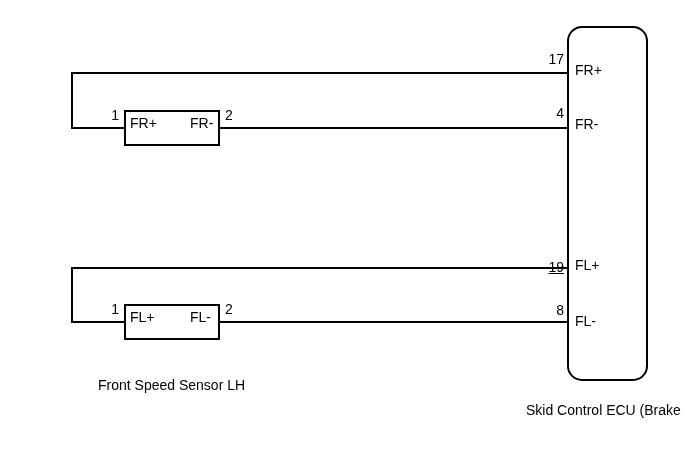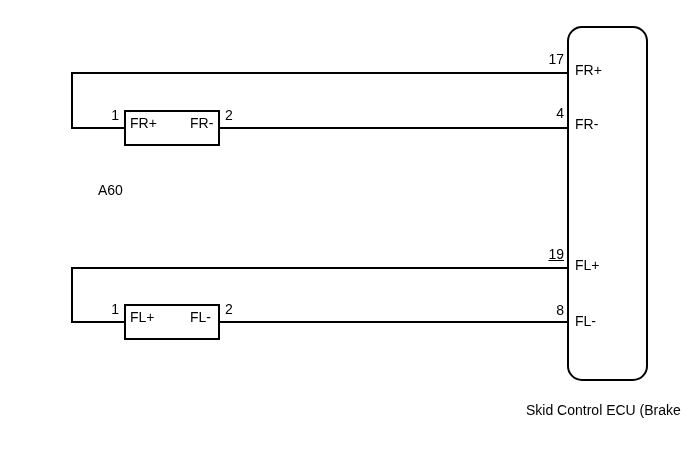--- a/index.html
+++ b/index.html
@@ -67,33 +67,33 @@
 
   <div class="comp-box" style="left:124px; top:110px; width:96px; height:36px;"></div>
   <div class="comp-box" style="left:124px; top:304px; width:96px; height:36px;"></div>
   <div class="comp-box ecu-box" style="left:567px; top:26px; width:81px; height:355px;"></div>
 
   <div class="lbl pin-num-right" style="left:89px; top:108px;">1</div>
   <div class="lbl" style="left:225px; top:108px;">2</div>
   <div class="lbl" style="left:130px; top:116px;">FR+</div>
   <div class="lbl" style="left:190px; top:116px;">FR-</div>
   <div class="caption" style="left:98px; top:150px;">
-    <div>A60</div>
   </div>
 
   <div class="lbl pin-num-right" style="left:89px; top:302px;">1</div>
   <div class="lbl" style="left:225px; top:302px;">2</div>
   <div class="lbl" style="left:130px; top:310px;">FL+</div>
   <div class="lbl" style="left:190px; top:310px;">FL-</div>
   <div class="caption" style="left:98px; top:345px;">
+    <div>Front Speed Sensor LH</div>
   </div>
 
   <div class="lbl pin-num-right" style="left:534px; top:52px;">17</div>
   <div class="lbl pin-num-right" style="left:534px; top:106px;">4</div>
-  <div class="lbl pin-num-right" style="left:534px; top:247px;text-decoration:underline;">19</div>
+  <div class="lbl pin-num-right" style="left:534px; top:260px;text-decoration:underline;">19</div>
   <div class="lbl pin-num-right" style="left:534px; top:303px;">8</div>
 
   <div class="lbl" style="left:575px; top:63px;">FR+</div>
   <div class="lbl" style="left:575px; top:117px;">FR-</div>
   <div class="lbl" style="left:575px; top:258px;">FL+</div>
   <div class="lbl" style="left:575px; top:314px;">FL-</div>
 
   <div class="caption" style="left:526px; top:370px;">
     <div>Skid Control ECU (Brake</div>
     

